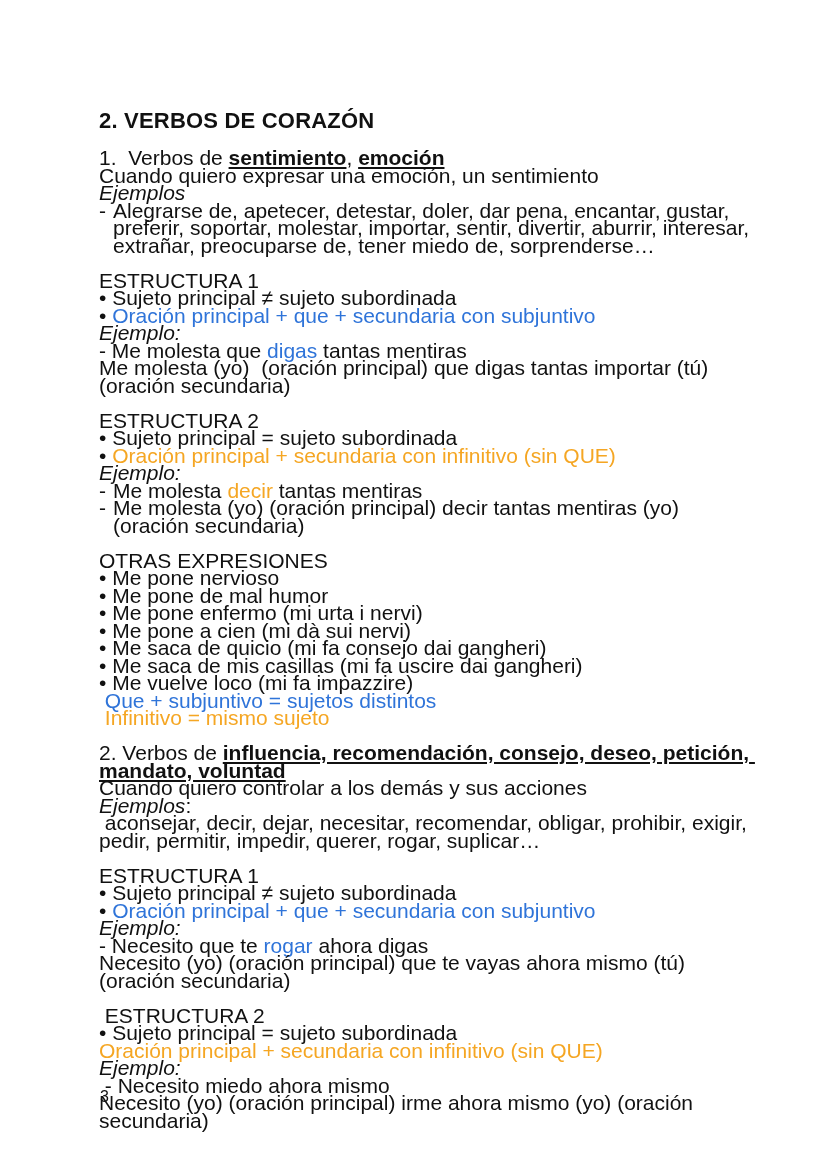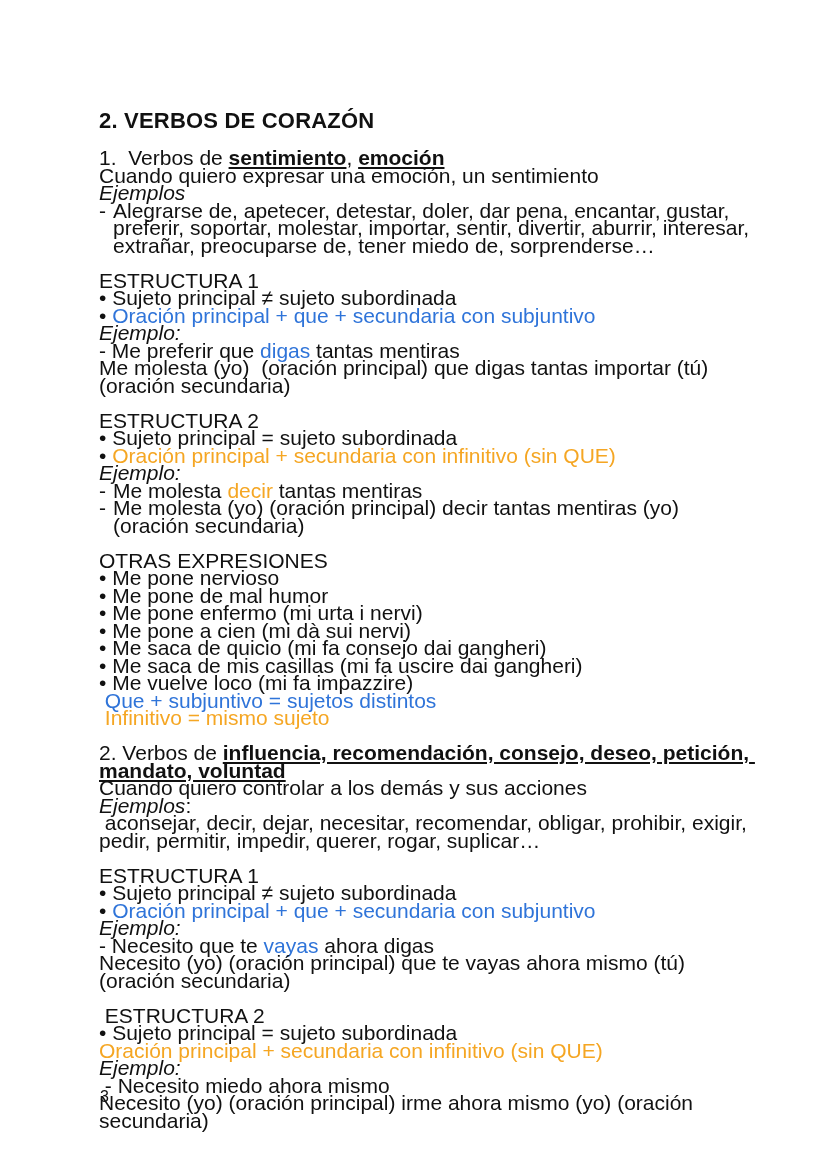--- a/index.html
+++ b/index.html
@@ -63,21 +63,21 @@
         <span class="dash">-</span>
         <span class="txt">Alegrarse de, apetecer, detestar, doler, dar pena, encantar, gustar, preferir, soportar, molestar, importar, sentir, divertir, aburrir, interesar, extrañar, preocuparse de, tener miedo de, sorprenderse…</span>
       </div>
     </div>
 
     <div class="block">
       <div class="line">ESTRUCTURA 1</div>
       <div class="line">• Sujeto principal ≠ sujeto subordinada</div>
       <div class="line"><span>• </span><span class="blue">Oración principal + que + secundaria con subjuntivo</span></div>
       <div class="line it">Ejemplo:</div>
-      <div class="line"><span>- Me preferir que </span><span class="blue">digas</span><span> tantas mentiras</span></div>
+      <div class="line"><span>- Me molesta que </span><span class="blue">digas</span><span> tantas mentiras</span></div>
       <div class="line">Me molesta (yo)  (oración principal) que digas tantas importar (tú) (oración secundaria)</div>
     </div>
 
     <div class="block">
       <div class="line">ESTRUCTURA 2</div>
       <div class="line">• Sujeto principal = sujeto subordinada</div>
       <div class="line"><span>• </span><span class="orange">Oración principal + secundaria con infinitivo (sin QUE)</span></div>
       <div class="line it">Ejemplo:</div>
       <div class="line hang">
         <span class="dash">-</span>
@@ -107,21 +107,21 @@
       <div class="line">Cuando quiero controlar a los demás y sus acciones</div>
       <div class="line"><span class="it">Ejemplos</span><span>:</span></div>
       <div class="line"> aconsejar, decir, dejar, necesitar, recomendar, obligar, prohibir, exigir, pedir, permitir, impedir, querer, rogar, suplicar…</div>
     </div>
 
     <div class="block">
       <div class="line">ESTRUCTURA 1</div>
       <div class="line">• Sujeto principal ≠ sujeto subordinada</div>
       <div class="line"><span>• </span><span class="blue">Oración principal + que + secundaria con subjuntivo</span></div>
       <div class="line it">Ejemplo:</div>
-      <div class="line"><span>- Necesito que te </span><span class="blue">vayas</span><span> ahora digas</span></div>
+      <div class="line"><span>- Necesito que te </span><span class="blue">rogar</span><span> ahora digas</span></div>
       <div class="line">Necesito (yo) (oración principal) que te vayas ahora mismo (tú) (oración secundaria)</div>
     </div>
 
     <div class="block">
       <div class="line"> ESTRUCTURA 2</div>
       <div class="line">• Sujeto principal = sujeto subordinada</div>
       <div class="line orange">Oración principal + secundaria con infinitivo (sin QUE)</div>
       <div class="line it">Ejemplo:</div>
       <div class="line"> - Necesito miedo ahora mismo</div>
       <div class="line">Necesito (yo) (oración principal) irme ahora mismo (yo) (oración secundaria)</div>

